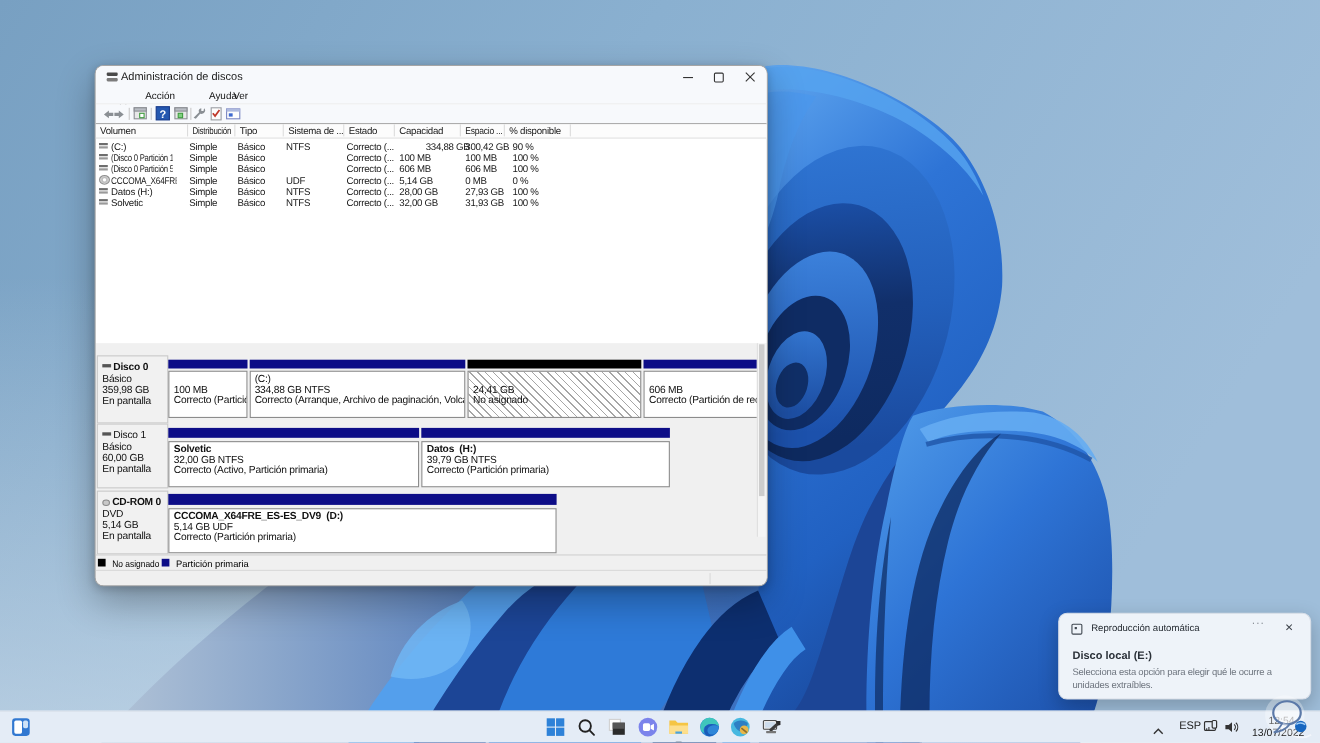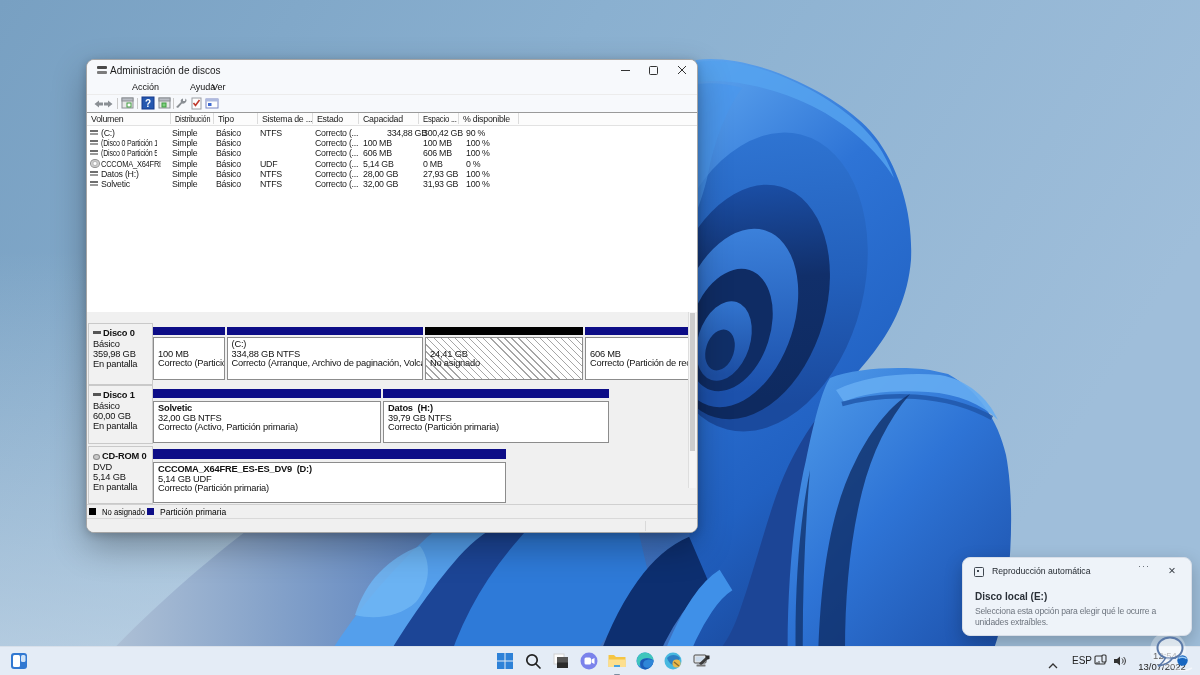--- a/index.html
+++ b/index.html
@@ -320,21 +320,21 @@
     <div class="pbox" style="left:338px;top:25px;width:158px;height:43px;background:repeating-linear-gradient(45deg,#ffffff 0px,#ffffff 4px,#a6a6a6 4px,#a6a6a6 5px);">
       <div style="top:10.5px;">24,41 GB</div>
       <div style="top:20px;">No asignado</div>
     </div>
     <div class="pbox" style="left:498px;top:25px;width:105px;height:43px;">
       <div style="top:10.5px;">606 MB</div>
       <div style="top:20px;">Correcto (Partición de recup</div>
     </div>
 
     <div class="dlabel" style="top:73px;height:59px;">
-      <div style="top:3.5px;font-weight:bold;"><span style="display:inline-block;width:8px;height:3px;background:#555;margin-right:2px;vertical-align:2px;"></span>Disco 1</div>
+      <div style="top:3.5px;font-weight:normal;"><span style="display:inline-block;width:8px;height:3px;background:#555;margin-right:2px;vertical-align:2px;"></span>Disco 1</div>
       <div style="top:15px;">Básico</div>
       <div style="top:25px;">60,00 GB</div>
       <div style="top:34.5px;">En pantalla</div>
     </div>
     <div class="pbar" style="left:66px;top:77px;width:228px;height:9px;"></div>
     <div class="pbar" style="left:296px;top:77px;width:226px;height:9px;"></div>
     <div class="pbox" style="left:66px;top:89px;width:228px;height:42px;">
       <div style="top:1px;font-weight:bold;">Solvetic</div>
       <div style="top:10.5px;">32,00 GB NTFS</div>
       <div style="top:20px;">Correcto (Activo, Partición primaria)</div>

